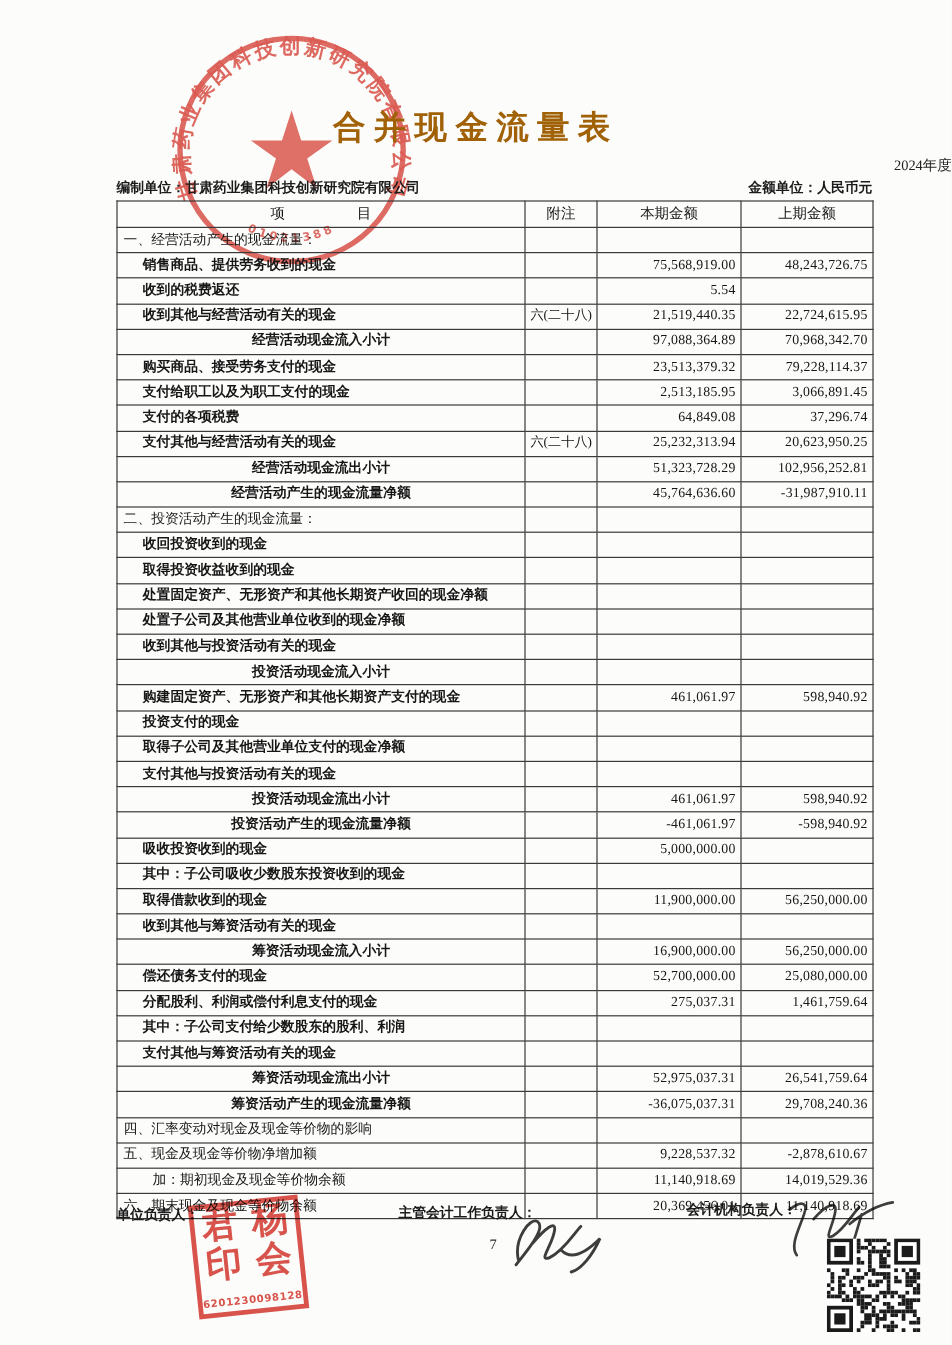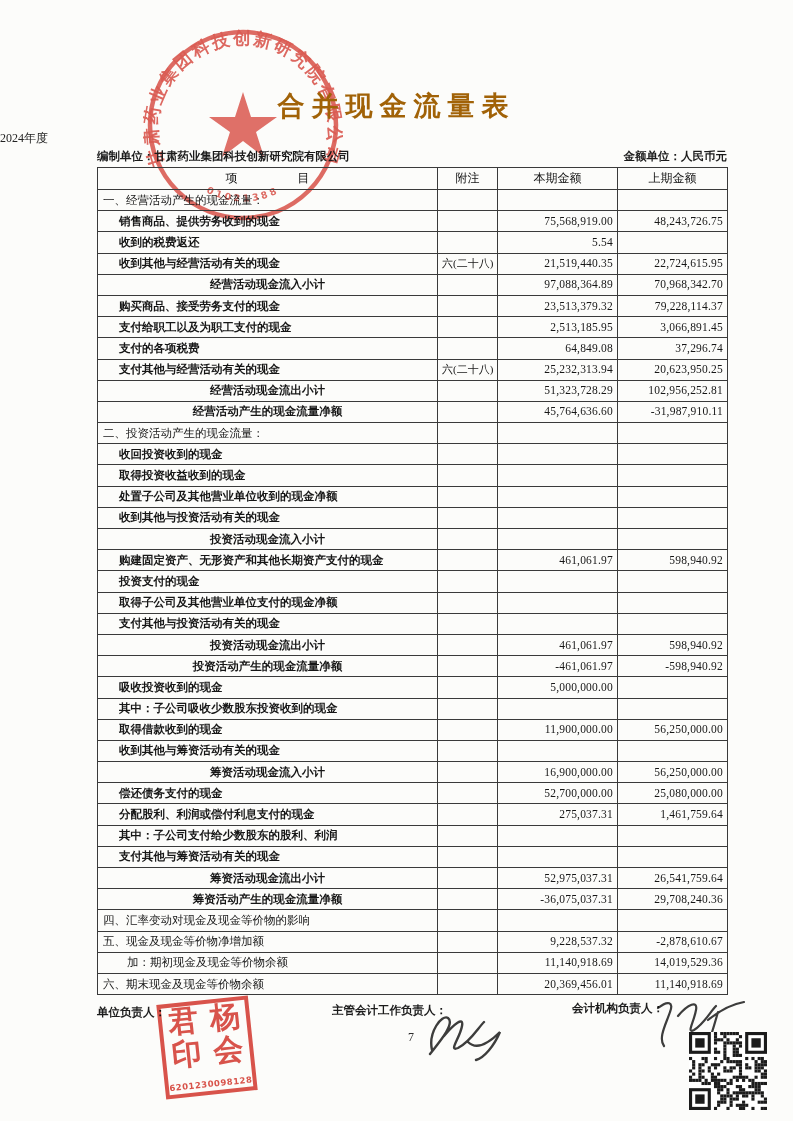--- a/index.html
+++ b/index.html
@@ -16,21 +16,21 @@
     background:#fcfcfa;
   }
   
   .doc-title{
     position:absolute;left:0;top:88px;width:100%;
     text-align:center;font-size:27px;font-weight:bold;
     letter-spacing:7px;color:#a16207;
   }
   .doc-period{
     position:absolute;left:0;top:130px;width:100%;
-    text-align:left;font-size:12px;color:#222;
+    text-align:right;font-size:12px;color:#222;
   }
   .prep-line{
     position:absolute;left:97px;top:149px;width:630px;
     font-size:11.5px;font-weight:bold;color:#1b1b1b;
     display:flex;justify-content:space-between;
   }
   
   .tbl-wrap{position:absolute;left:97px;top:167px;width:630px;}
   table.cf{
     border-collapse:collapse;width:630px;table-layout:fixed;
@@ -206,20 +206,26 @@
             <td class="c-pri"></td>
           </tr>
           <tr class="row-item">
             <td class="c-item">收回投资收到的现金</td>
             <td class="c-note"></td>
             <td class="c-cur"></td>
             <td class="c-pri"></td>
           </tr>
           <tr class="row-item">
             <td class="c-item">取得投资收益收到的现金</td>
+            <td class="c-note"></td>
+            <td class="c-cur"></td>
+            <td class="c-pri"></td>
+          </tr>
+          <tr class="row-item">
+            <td class="c-item">处置固定资产、无形资产和其他长期资产收回的现金净额</td>
             <td class="c-note"></td>
             <td class="c-cur"></td>
             <td class="c-pri"></td>
           </tr>
           <tr class="row-item">
             <td class="c-item">处置子公司及其他营业单位收到的现金净额</td>
             <td class="c-note"></td>
             <td class="c-cur"></td>
             <td class="c-pri"></td>
           </tr>

